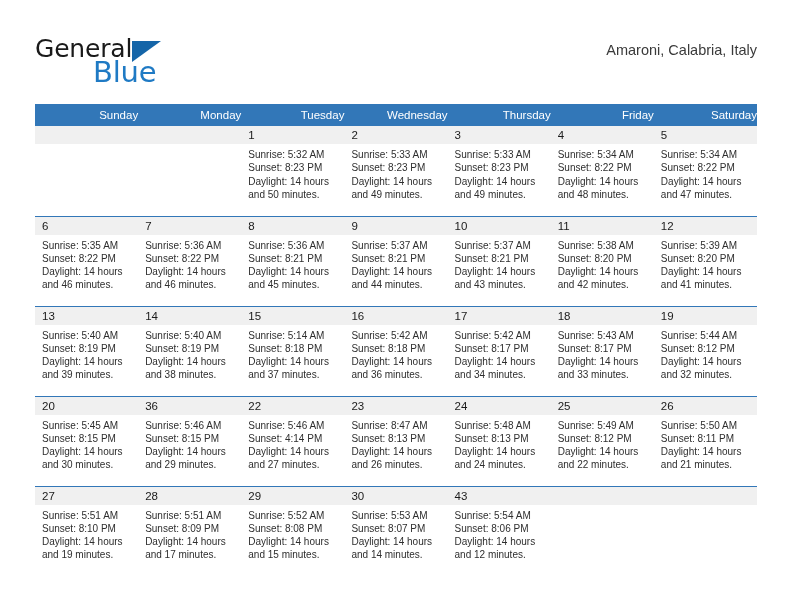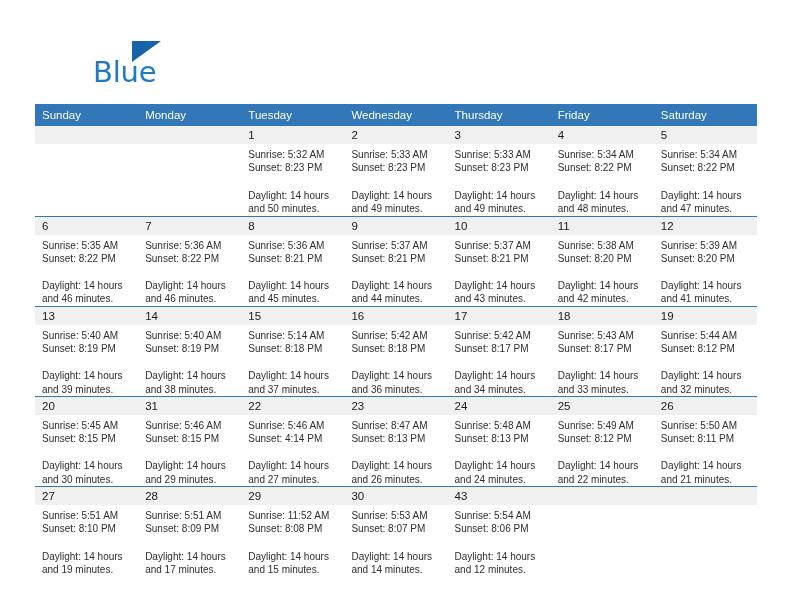--- a/index.html
+++ b/index.html
@@ -94,21 +94,21 @@
     table-layout: fixed;
     width: 722px;
   }
   table.cal col { width: 103.142px; }
 
   thead th.dow {
     background: #3277b8;
     color: #ffffff;
     font-size: 11.5px;
     font-weight: normal;
-    text-align: left;
+    text-align: right;
     padding: 5px 0 5px 7px;
     height: 21px;
     font-family: "Liberation Sans", sans-serif;
   }
 
   td.daycell {
     vertical-align: top;
     padding: 0;
     border-top: 1px solid #3277b8;
     height: 90px;
@@ -127,35 +127,37 @@
   .daynum.empty { background: #f0f0f0; }
 
   .dayinfo {
     padding: 4px 6px 0 7px;
     font-size: 10px;
     line-height: 13.3px;
     color: #2e2e2e;
     font-family: "Liberation Sans", sans-serif;
   }
   .dayinfo div { white-space: nowrap; }
-  .dayinfo .dl { white-space: normal; margin-top: 14px; }
+  .dayinfo .dl { white-space: normal; }
 </style>
 </head>
 <body>
 
 <div id="page">
 
   <div id="header">
 
     <div id="brand">
+      <span id="brand-general">General</span>
       <span id="brand-triangle"></span>
       <span id="brand-blue">Blue</span>
     </div>
 
     <div id="title-block">
+      <div id="location-title">Amaroni, Calabria, Italy</div>
     </div>
 
   </div>
 
   <div id="calendar">
     <table class="cal">
       <colgroup>
         <col>
           <col>
           <col>
@@ -343,21 +345,21 @@
           <tr>
             <td class="daycell">
               <div class="daynum">20</div>
               <div class="dayinfo">
                 <div>Sunrise: 5:45 AM</div>
                 <div>Sunset: 8:15 PM</div>
                 <div class="dl">Daylight: 14 hours and 30 minutes.</div>
               </div>
             </td>
             <td class="daycell">
-              <div class="daynum">31</div>
+              <div class="daynum">36</div>
               <div class="dayinfo">
                 <div>Sunrise: 5:46 AM</div>
                 <div>Sunset: 8:15 PM</div>
                 <div class="dl">Daylight: 14 hours and 29 minutes.</div>
               </div>
             </td>
             <td class="daycell">
               <div class="daynum">22</div>
               <div class="dayinfo">
                 <div>Sunrise: 5:46 AM</div>
@@ -411,21 +413,21 @@
               <div class="daynum">28</div>
               <div class="dayinfo">
                 <div>Sunrise: 5:51 AM</div>
                 <div>Sunset: 8:09 PM</div>
                 <div class="dl">Daylight: 14 hours and 17 minutes.</div>
               </div>
             </td>
             <td class="daycell">
               <div class="daynum">29</div>
               <div class="dayinfo">
-                <div>Sunrise: 11:52 AM</div>
+                <div>Sunrise: 5:52 AM</div>
                 <div>Sunset: 8:08 PM</div>
                 <div class="dl">Daylight: 14 hours and 15 minutes.</div>
               </div>
             </td>
             <td class="daycell">
               <div class="daynum">30</div>
               <div class="dayinfo">
                 <div>Sunrise: 5:53 AM</div>
                 <div>Sunset: 8:07 PM</div>
                 <div class="dl">Daylight: 14 hours and 14 minutes.</div>

